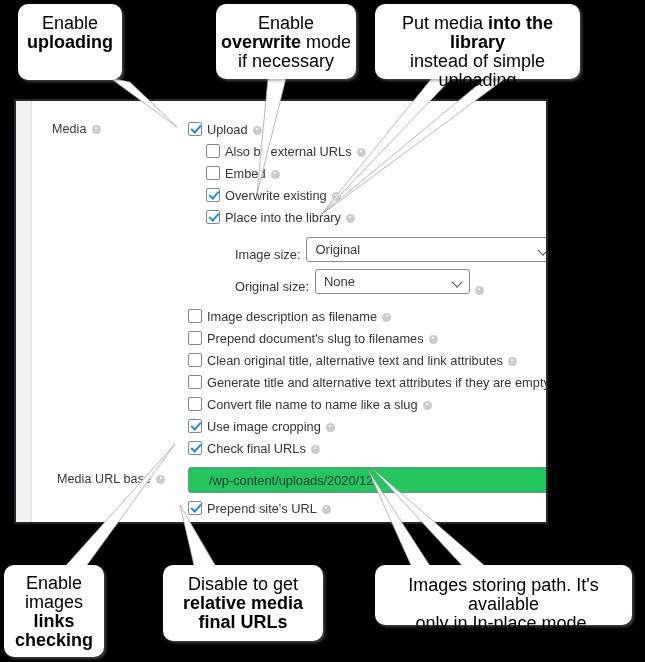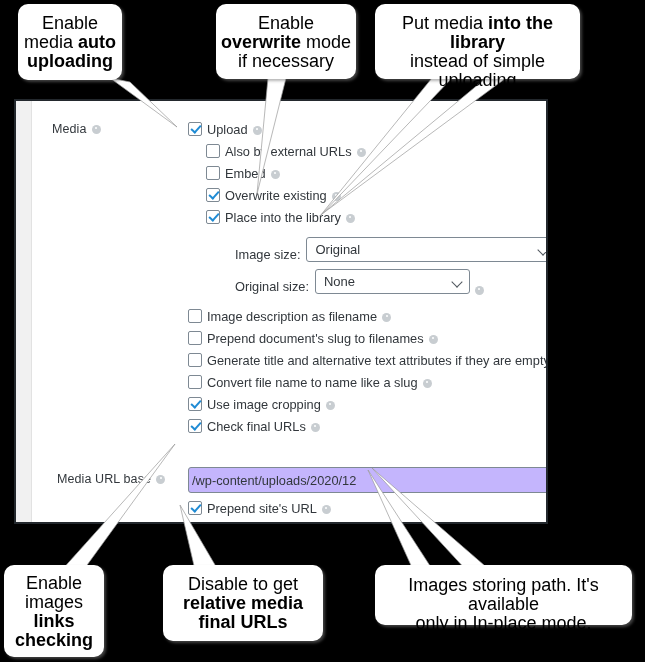--- a/index.html
+++ b/index.html
@@ -167,26 +167,26 @@
     border-width: 0 1.7px 1.7px 0;
     transform: rotate(45deg);
   }
   .sel-wide { width: 250px; }
   .sel-narrow { width: 155px; }
 
   .text-input {
     position: absolute;
     border: 1px solid #7e8993;
     border-radius: 3px;
-    background: #c4b5fd;
+    background: #22c55e;
     height: 26px;
     line-height: 26px;
     font-size: 12.8px;
     color: #32373c;
-    padding-left: 3px;
+    padding-left: 20px;
     box-sizing: border-box;
     white-space: nowrap;
     overflow: hidden;
   }
 </style>
 </head>
 <body>
 
 <div id="settings-panel">
   <div id="panel-sidestrip"></div>
@@ -254,20 +254,25 @@
           <span class="cb-label">Image description as filename</span>
           <span class="help-icon"></span>
         </div>
         <div class="cb-row">
           <span class="cb"></span>
           <span class="cb-label">Prepend document's slug to filenames</span>
           <span class="help-icon"></span>
         </div>
         <div class="cb-row">
           <span class="cb"></span>
+          <span class="cb-label">Clean original title, alternative text and link attributes</span>
+          <span class="help-icon"></span>
+        </div>
+        <div class="cb-row">
+          <span class="cb"></span>
           <span class="cb-label">Generate title and alternative text attributes if they are empty</span>
 
         </div>
         <div class="cb-row">
           <span class="cb"></span>
           <span class="cb-label">Convert file name to name like a slug</span>
           <span class="help-icon"></span>
         </div>
         <div class="cb-row">
           <span class="cb checked"></span>
@@ -309,21 +314,20 @@
   <polygon points="60,572 82,572 175,444" fill="#ffffff" stroke="#9a9a9a" stroke-width="0.7"></polygon>
 
   <polygon points="195,570 218,570 180,505" fill="#ffffff" stroke="#9a9a9a" stroke-width="0.7"></polygon>
 
   <polygon points="414,572 434,572 368,470" fill="#ffffff" stroke="#9a9a9a" stroke-width="0.7"></polygon>
   <polygon points="468,572 492,572 372,468" fill="#ffffff" stroke="#9a9a9a" stroke-width="0.7"></polygon>
 </svg>
 
 <div class="callout" id="c0" style="left:18px; top:4px; width:104px; height:76px; padding-top:10px;">
     <div><span>Enable</span></div>
-    <div><span>media </span><b>auto</b></div>
     <div><b>uploading</b></div>
   </div>
 
 <div class="callout" id="c1" style="left:216px; top:4px; width:140px; height:75px; padding-top:10px;">
     <div><span>Enable</span></div>
     <div><b>overwrite</b><span> mode</span></div>
     <div><span>if necessary</span></div>
   </div>
 
 <div class="callout" id="c2" style="left:375px; top:4px; width:205px; height:75px; padding-top:10px;">

